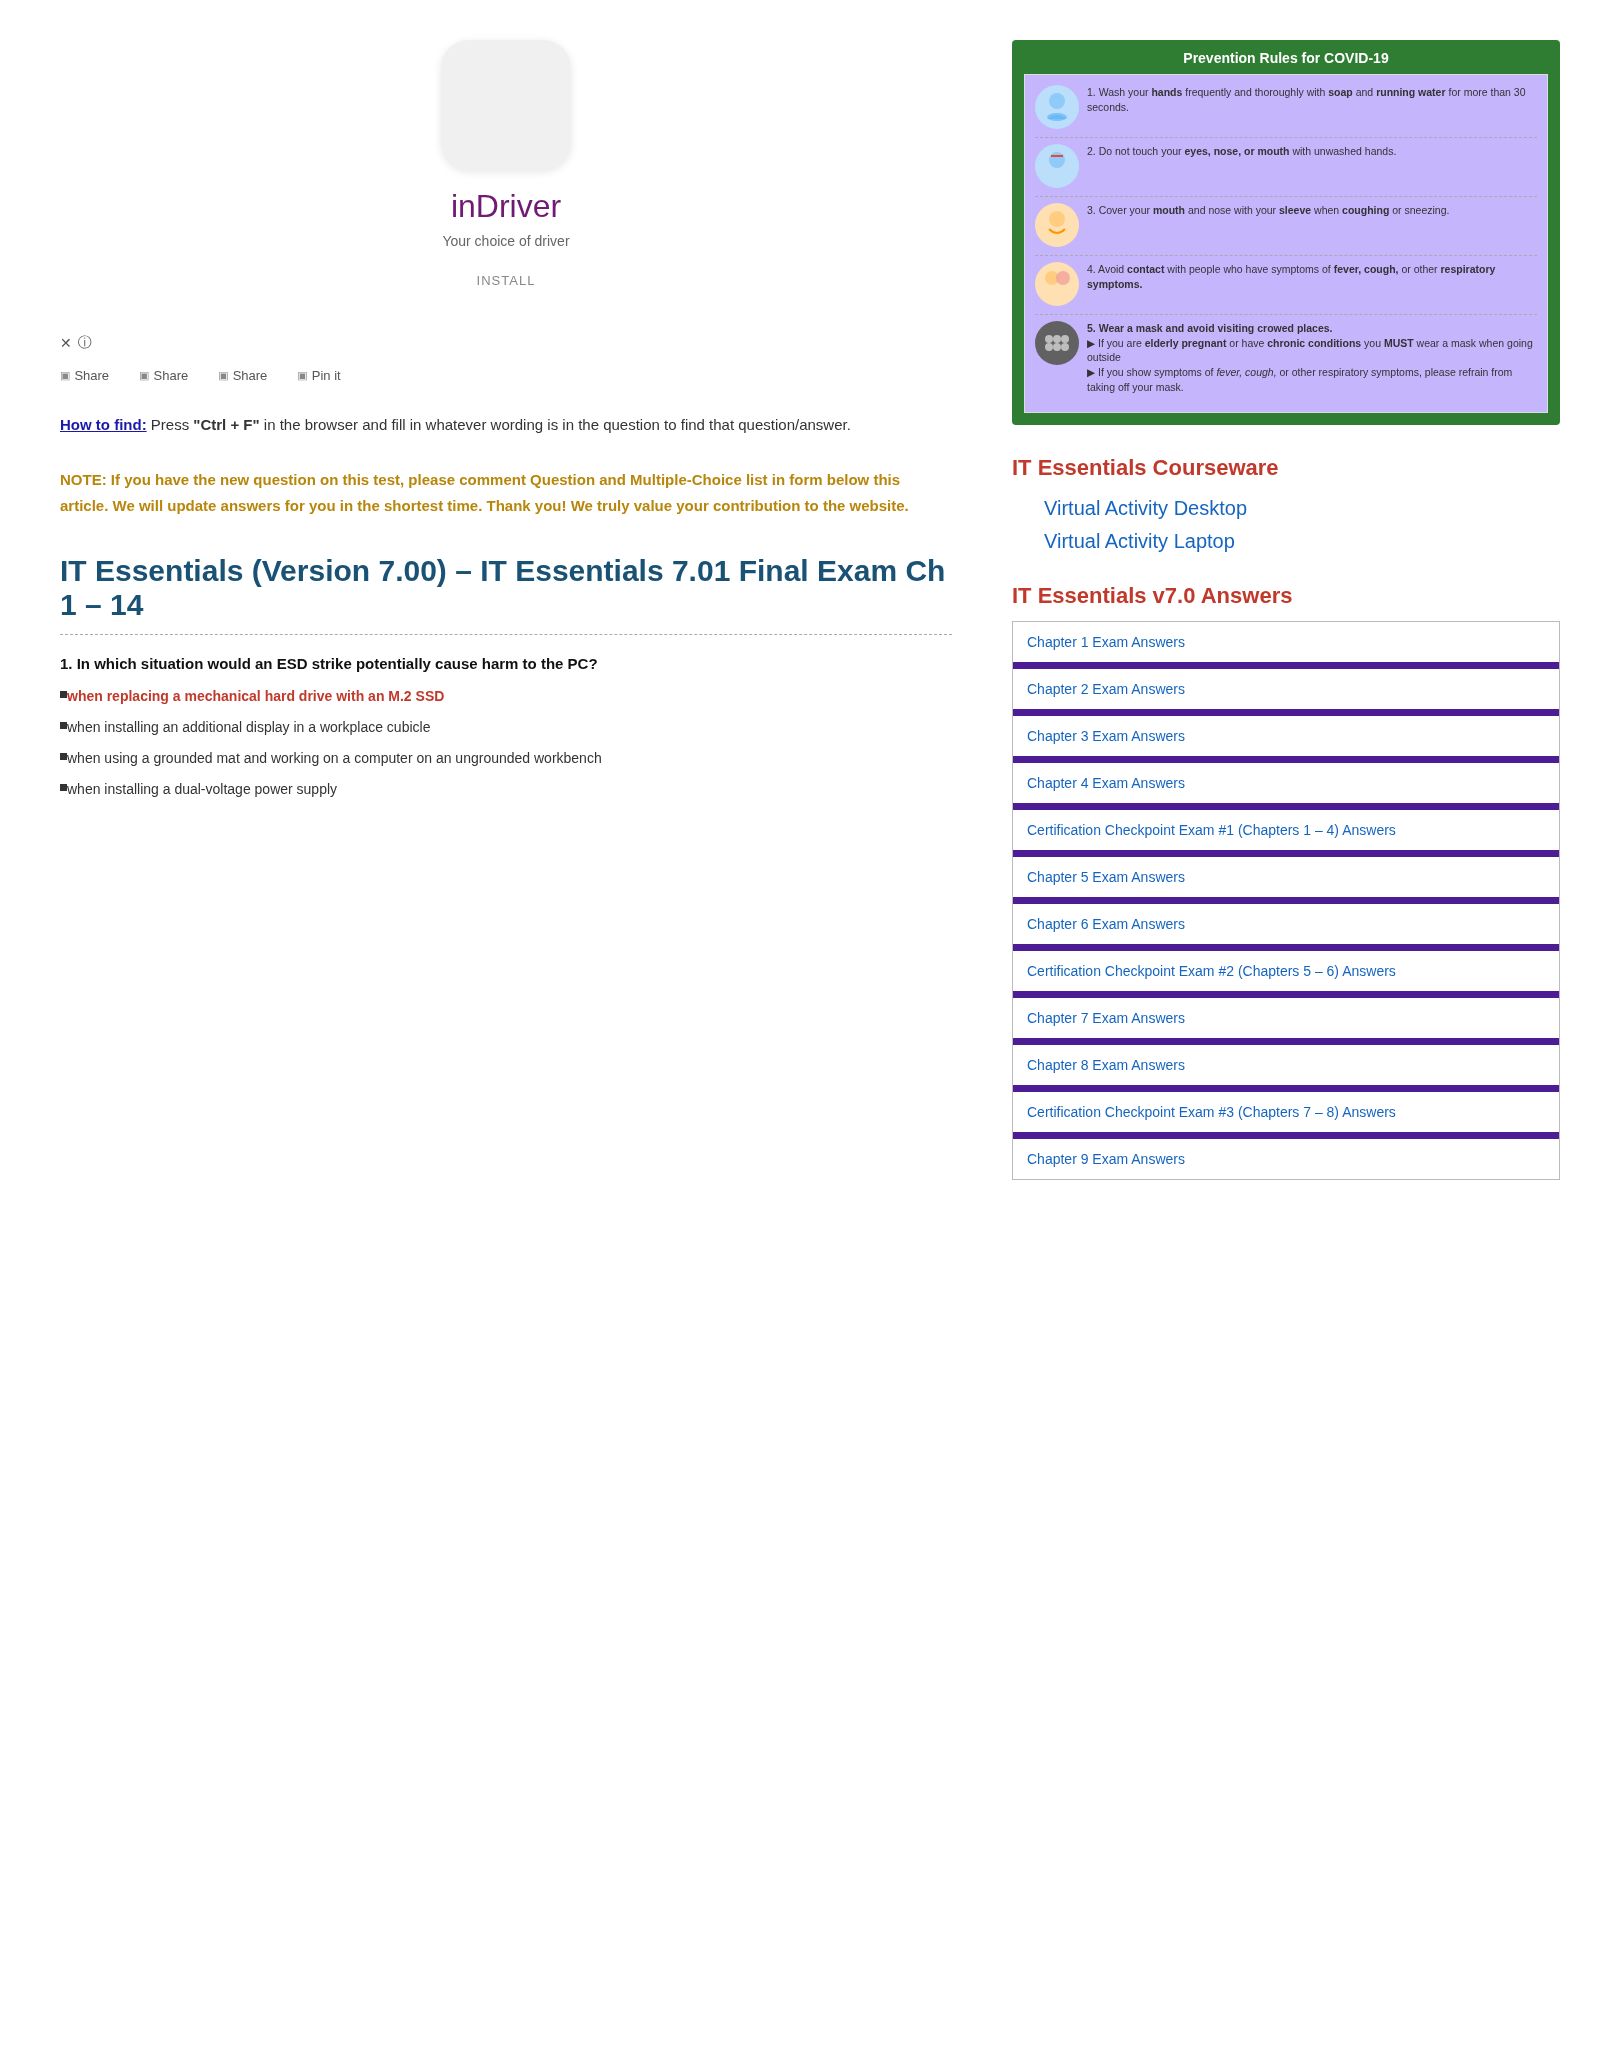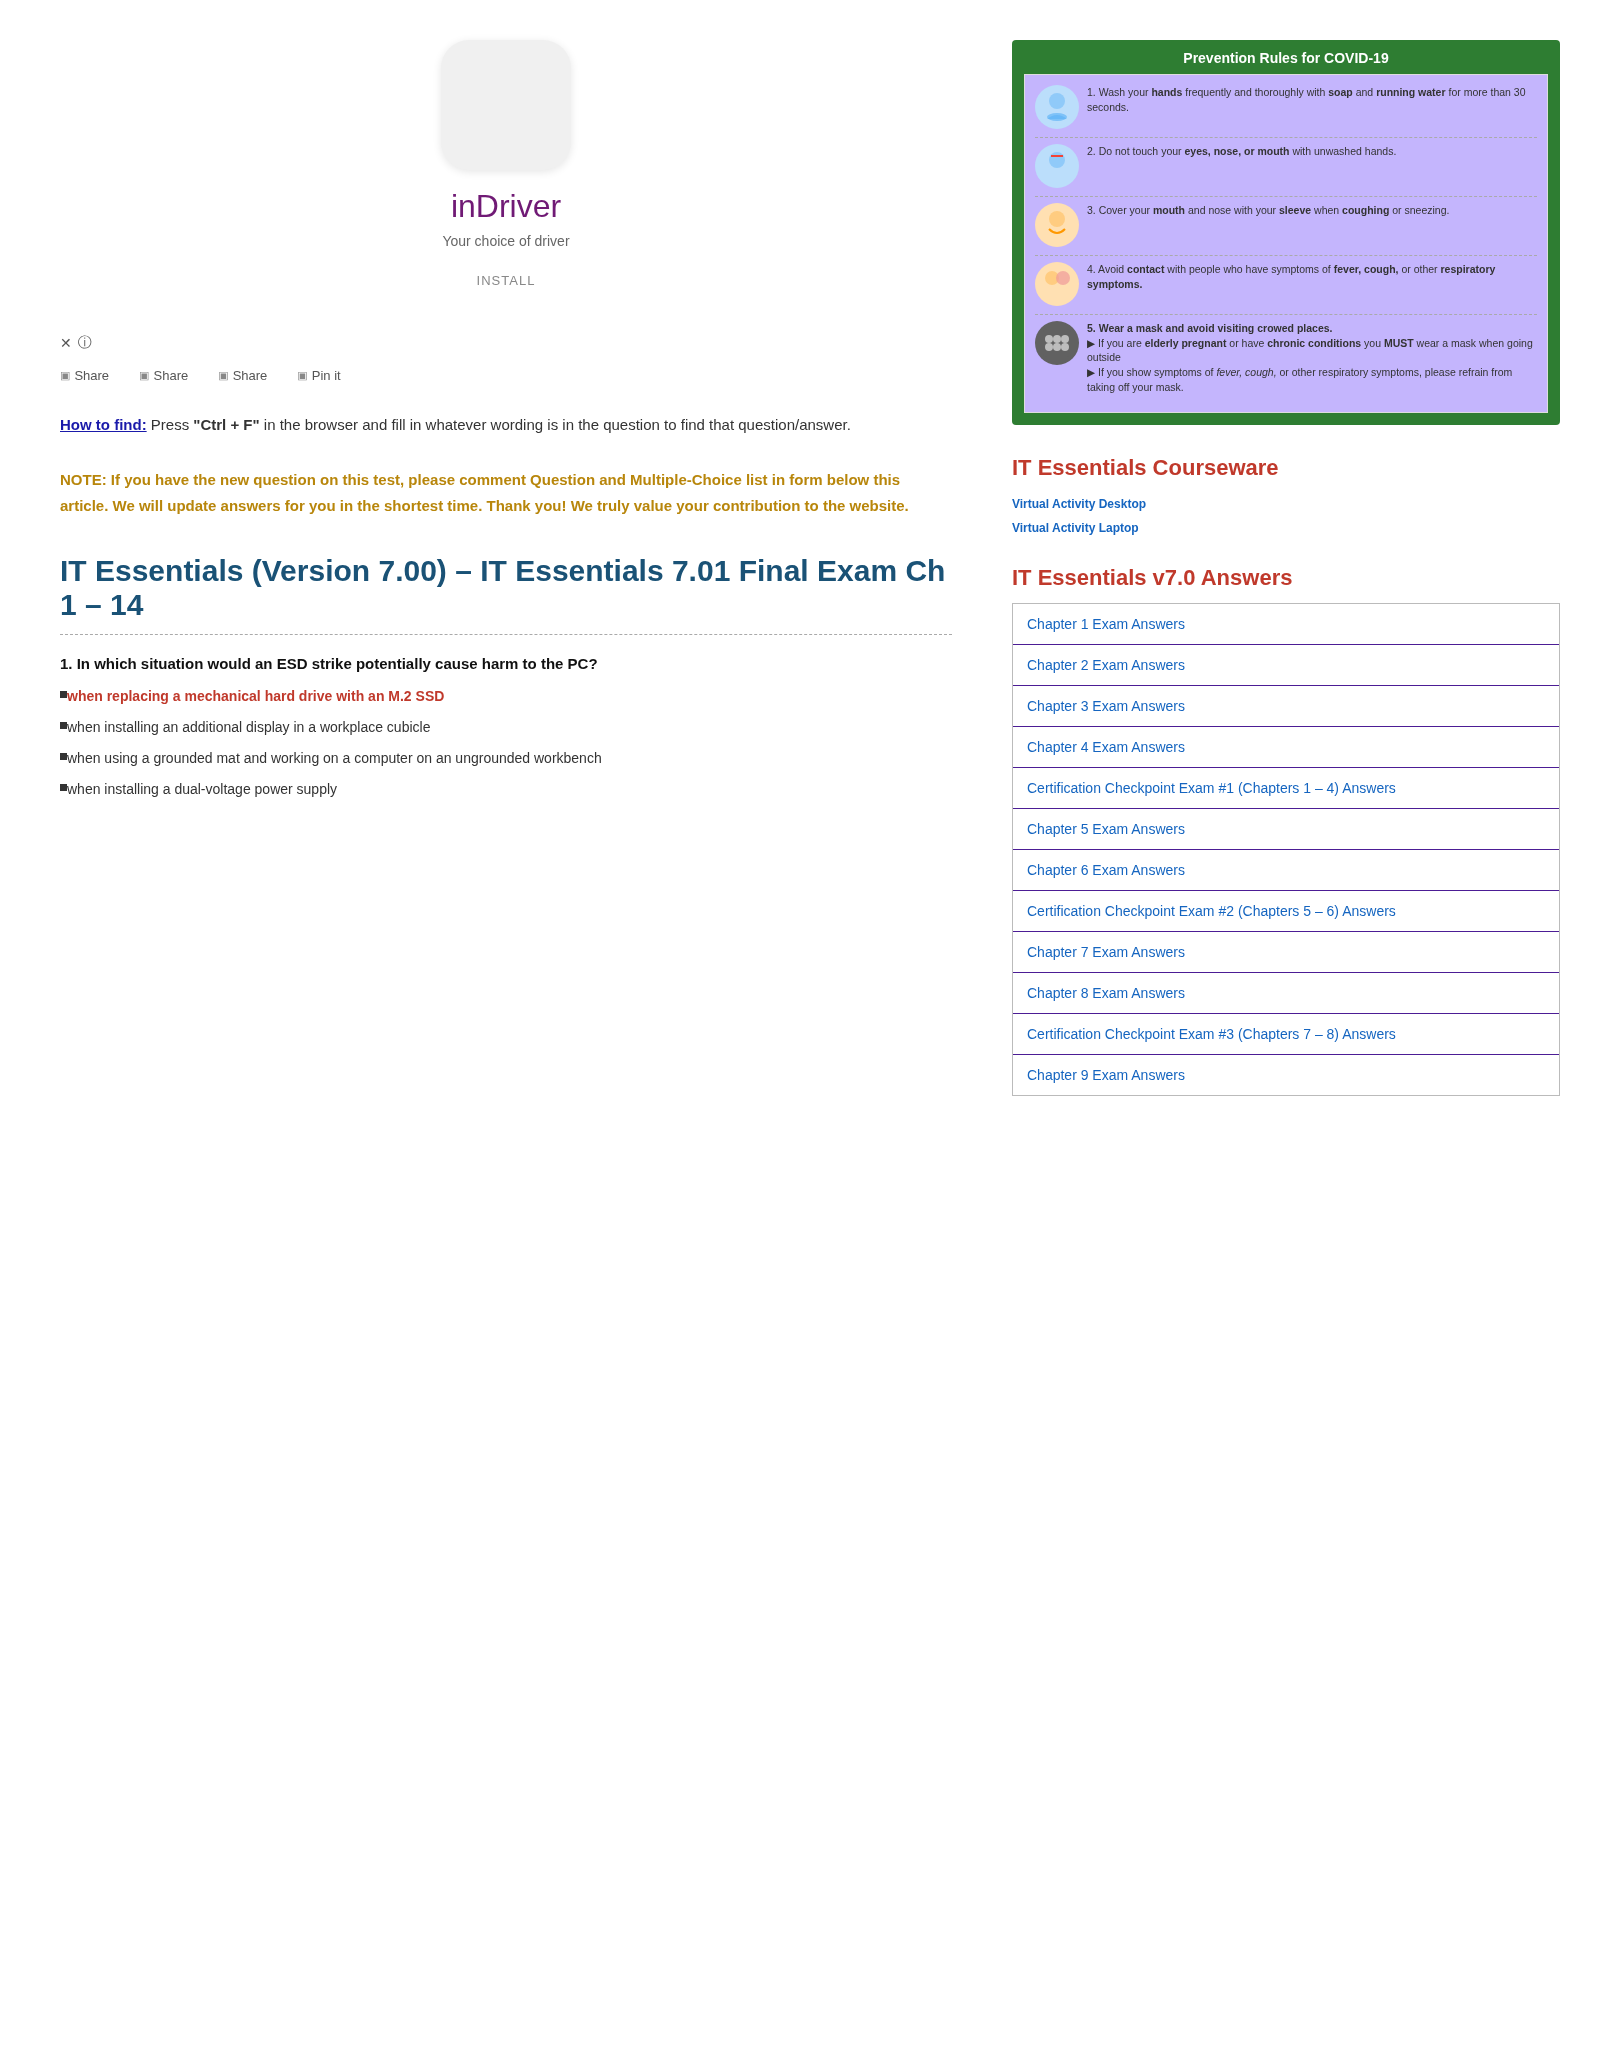--- a/index.html
+++ b/index.html
@@ -257,25 +257,26 @@
     .section-heading {
       font-size: 22px;
       color: #c0392b;
       font-weight: bold;
       margin-bottom: 16px;
     }
 
     .courseware-link {
       display: block;
       color: #1565c0;
-      font-size: 12px;
-      font-weight: bold;
+      font-size: 20px;
+      font-weight: normal;
       text-decoration: none;
       margin-bottom: 10px;
       cursor: pointer;
+      margin-left: 32px;
     }
 
     
     .answers-section {
       margin-bottom: 20px;
     }
 
     .answers-heading {
       font-size: 22px;
       color: #c0392b;
@@ -283,21 +284,21 @@
       margin-bottom: 12px;
     }
 
     .chapter-list {
       border: 1px solid #bbb;
       border-collapse: collapse;
       width: 100%;
     }
 
     .chapter-item {
-      border-bottom: 1px solid #4c1d95;
+      border-bottom: 7px solid #4c1d95;
       padding: 12px 14px;
       font-size: 14px;
       color: #1565c0;
       cursor: pointer;
       background: #fff;
     }
 
     .chapter-item:last-child {
       border-bottom: none;
     }

